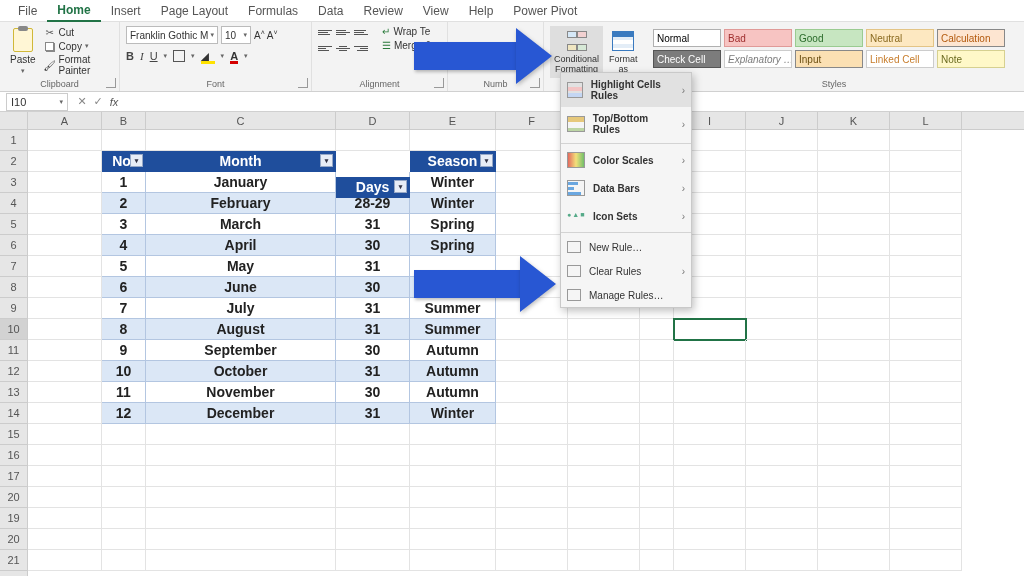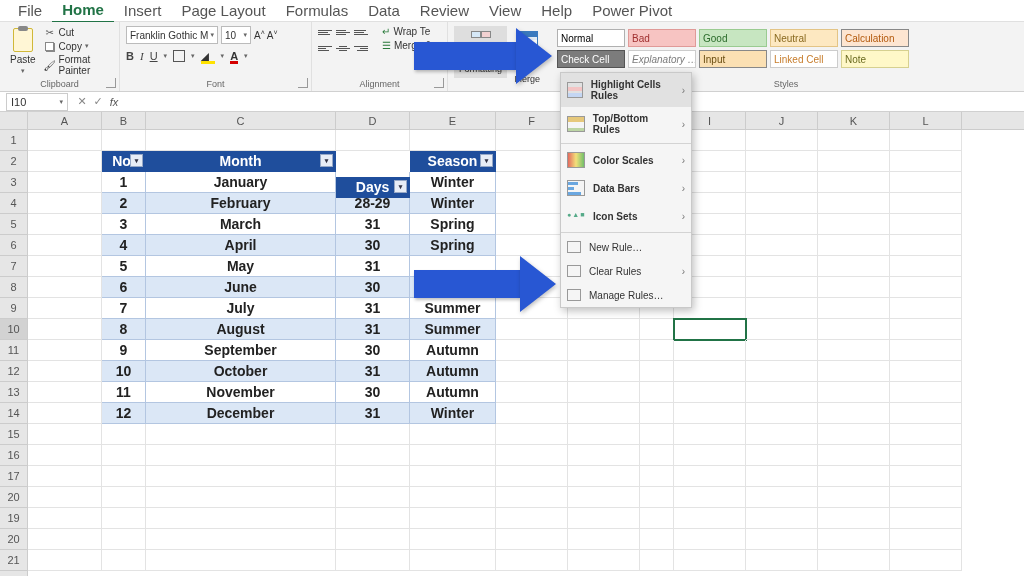--- a/index.html
+++ b/index.html
@@ -15,21 +15,21 @@
   }
 
   
   .tabs {
     display: flex;
     align-items: center;
     height: 22px;
     padding-left: 8px;
     background: #fff;
     border-bottom: 1px solid #e0e0e0;
-    font-size: 15px;
+    font-size: 12px;
   }
   .tab {
     padding: 3px 10px;
     color: #555;
     cursor: pointer;
   }
   .tab.active {
     color: #217346;
     border-bottom: 2px solid #217346;
     font-weight: 600;
@@ -491,20 +491,25 @@
         <div class="row">
             <span class="merge-ic"></span>
             <span>Merge &amp;</span>
           </div>
       </div>
     </div>
     <div class="group-label">Alignment</div>
     <div class="dialog-launcher"></div>
   </div>
 
+  <div class="group" style="width:96px">
+    <div class="group-body num-body"></div>
+    <div class="group-label">Numb</div>
+    <div class="dialog-launcher"></div>
+  </div>
 
   <div class="group" style="width:100px;border-right:none">
     <div class="group-body" style="gap:2px;">
       <div class="big-btn" style="background:#dedede;">
         <span class="big-btn-icon">
             <span class="cond-ic">
               <span class="cell c1"></span>
               <span class="cell c2"></span>
               <span class="cell c3"></span>
               <span class="cell c4"></span>

